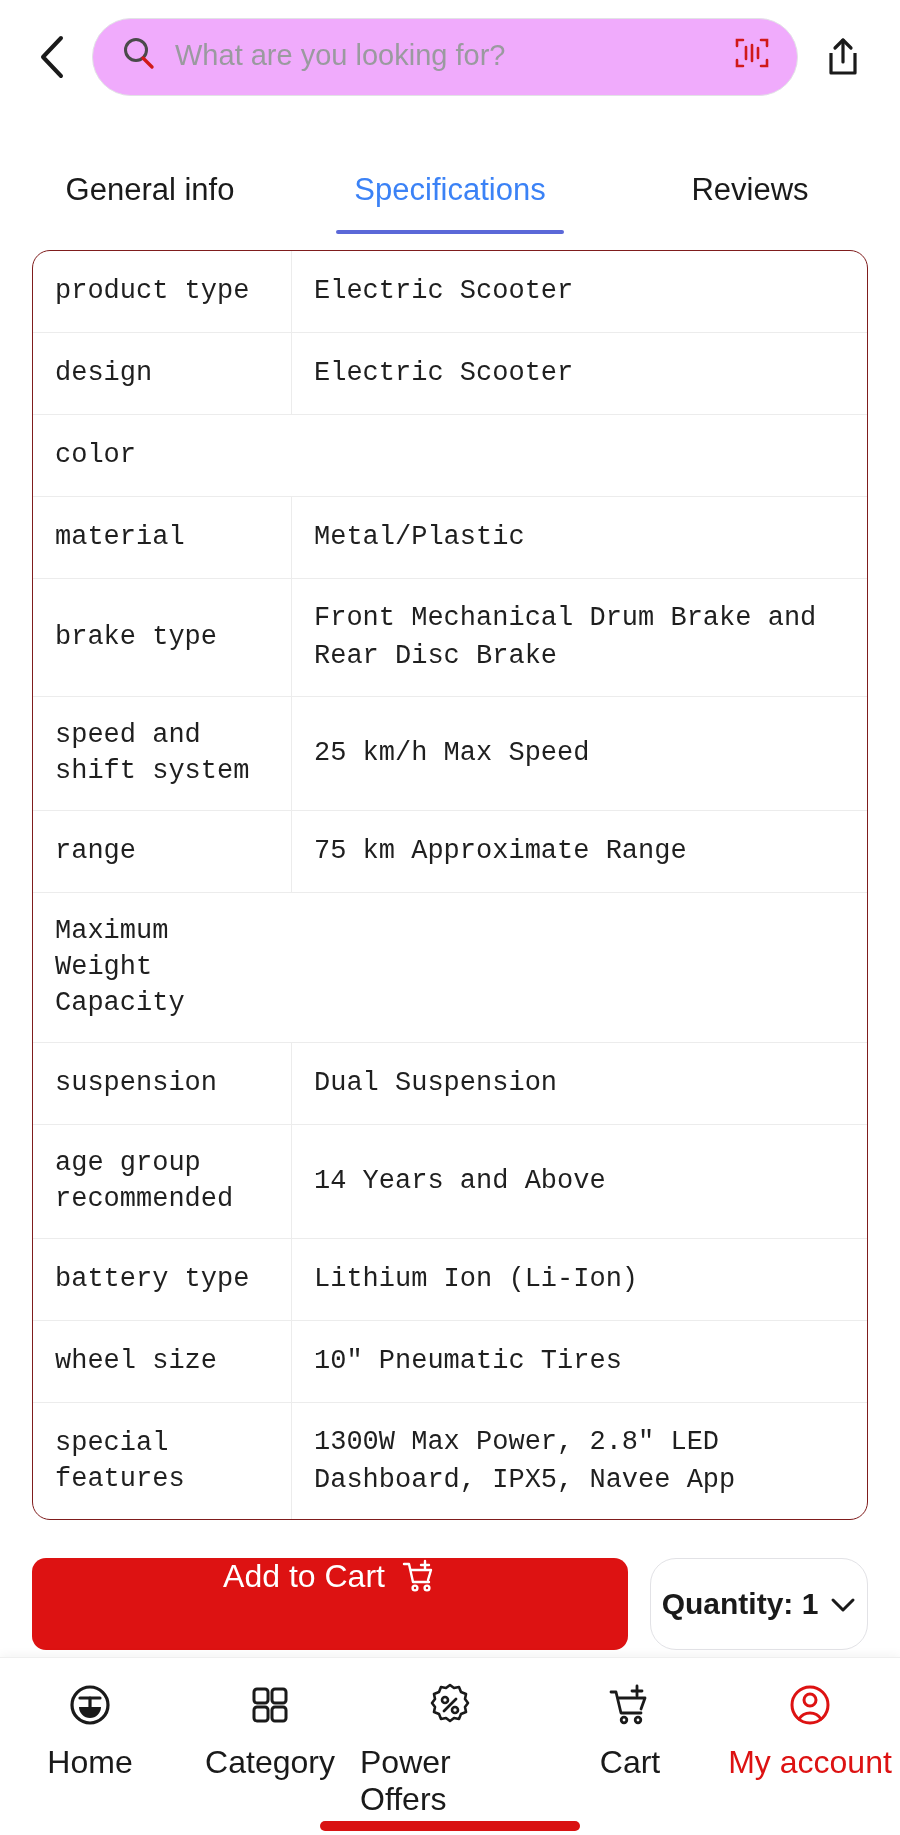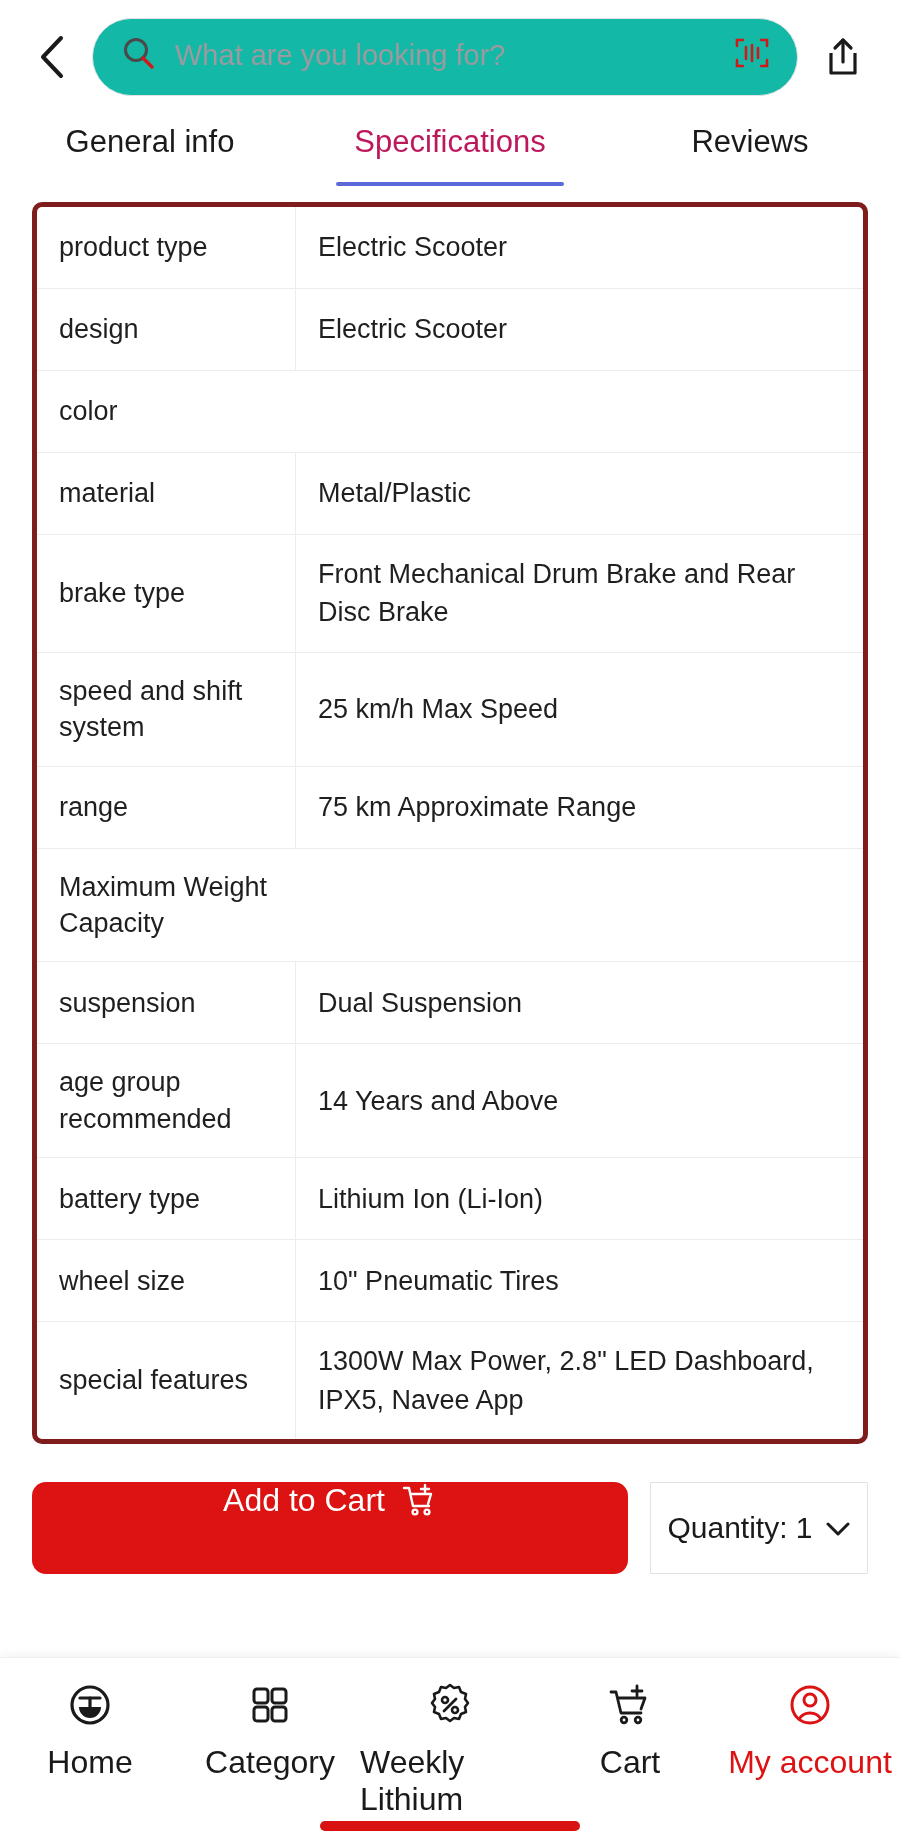--- a/index.html
+++ b/index.html
@@ -38,21 +38,21 @@
   }
   .search-wrap {
     flex: 1;
     height: 78px;
     border: 1.6px solid #e2e2e6;
     border-radius: 40px;
     display: flex;
     align-items: center;
     padding: 0 26px 4px 28px;
     gap: 20px;
-    background: #14b8a6;
+    background: #f0abfc;
   }
   .search-input {
     flex: 1;
     border: none;
     outline: none;
     font-size: 29px;
     font-family: "Liberation Sans", sans-serif;
     color: #2b2b2b;
     background: transparent;
   }
@@ -76,38 +76,39 @@
   }
   .tab {
     flex: 1;
     text-align: center;
     font-size: 31px;
     color: #1a1a1a;
     padding-bottom: 26px;
     cursor: pointer;
     position: relative;
   }
-  .tab.active { color: #be185d; }
+  .tab.active { color: #3b82f6; margin-top: 48px; }
   .tab.active::after {
     content: "";
     position: absolute;
     left: 12%;
     right: 12%;
     bottom: 0;
     height: 4px;
     background: #5b68d8;
     border-radius: 2px;
   }
 
   
   .spec-table {
     margin: 16px 32px 0 32px;
-    border: 5px solid #7f1d1d;
-    border-radius: 10px;
+    border: 1px solid #7f1d1d;
+    border-radius: 18px;
     overflow: hidden;
+    font-family: Liberation Mono, monospace;
   }
   .spec-row {
     display: flex;
     border-bottom: 1px solid #ececec;
     min-height: 82px;
     align-items: stretch;
   }
   .spec-row:last-child { border-bottom: none; }
   .spec-key {
     width: 258px;
@@ -149,29 +150,30 @@
     display: flex;
     align-items: flex-start;
     justify-content: center;
     gap: 16px;
     cursor: pointer;
   }
   .qty-box {
     width: 218px;
     flex: none;
     border: 1.6px solid #e2e2e6;
-    border-radius: 1px;
+    border-radius: 26px;
     height: 92px;
     display: flex;
     align-items: center;
     justify-content: center;
     gap: 12px;
     font-size: 30px;
     background: #fff;
     cursor: pointer;
+    font-weight: bold;
   }
 
   
   .bottom-nav {
     position: absolute;
     left: 0; right: 0; bottom: 0;
     height: 178px;
     background: #fff;
     border-top: 1px solid #efefef;
     display: flex;
@@ -379,21 +381,21 @@
 
     <div class="nav-item">
       <span class="nav-icon">
         <svg width="48" height="48" viewBox="0 0 48 48">
           <path d="M24 4 l4 3 5-1 2 5 5 2 -1 5 3 4 -3 4 1 5 -5 2 -2 5 -5 -1 -4 3 -4 -3 -5 1 -2 -5 -5 -2 1 -5 -3 -4 3 -4 -1 -5 5 -2 2 -5 5 1z" fill="none" stroke="#1a1a1a" stroke-width="2.6" stroke-linejoin="round"></path>
           <line x1="18" y1="30" x2="30" y2="18" stroke="#1a1a1a" stroke-width="2.8" stroke-linecap="round"></line>
           <circle cx="19" cy="19" r="3" fill="none" stroke="#1a1a1a" stroke-width="2.6"></circle>
           <circle cx="29" cy="29" r="3" fill="none" stroke="#1a1a1a" stroke-width="2.6"></circle>
         </svg>
       </span>
-      <span class="nav-label">Weekly Lithium</span>
+      <span class="nav-label">Power Offers</span>
     </div>
 
     <div class="nav-item">
       <span class="nav-icon">
         <svg width="46" height="46" viewBox="0 0 46 46">
           <g fill="none" stroke="#1a1a1a" stroke-width="2.8" stroke-linecap="round" stroke-linejoin="round">
             <path d="M4 10 H9 L14 31 H34"></path>
             <path d="M12 16 H38 L34 27"></path>
             <circle cx="17" cy="38" r="2.8"></circle>
             <circle cx="31" cy="38" r="2.8"></circle>

